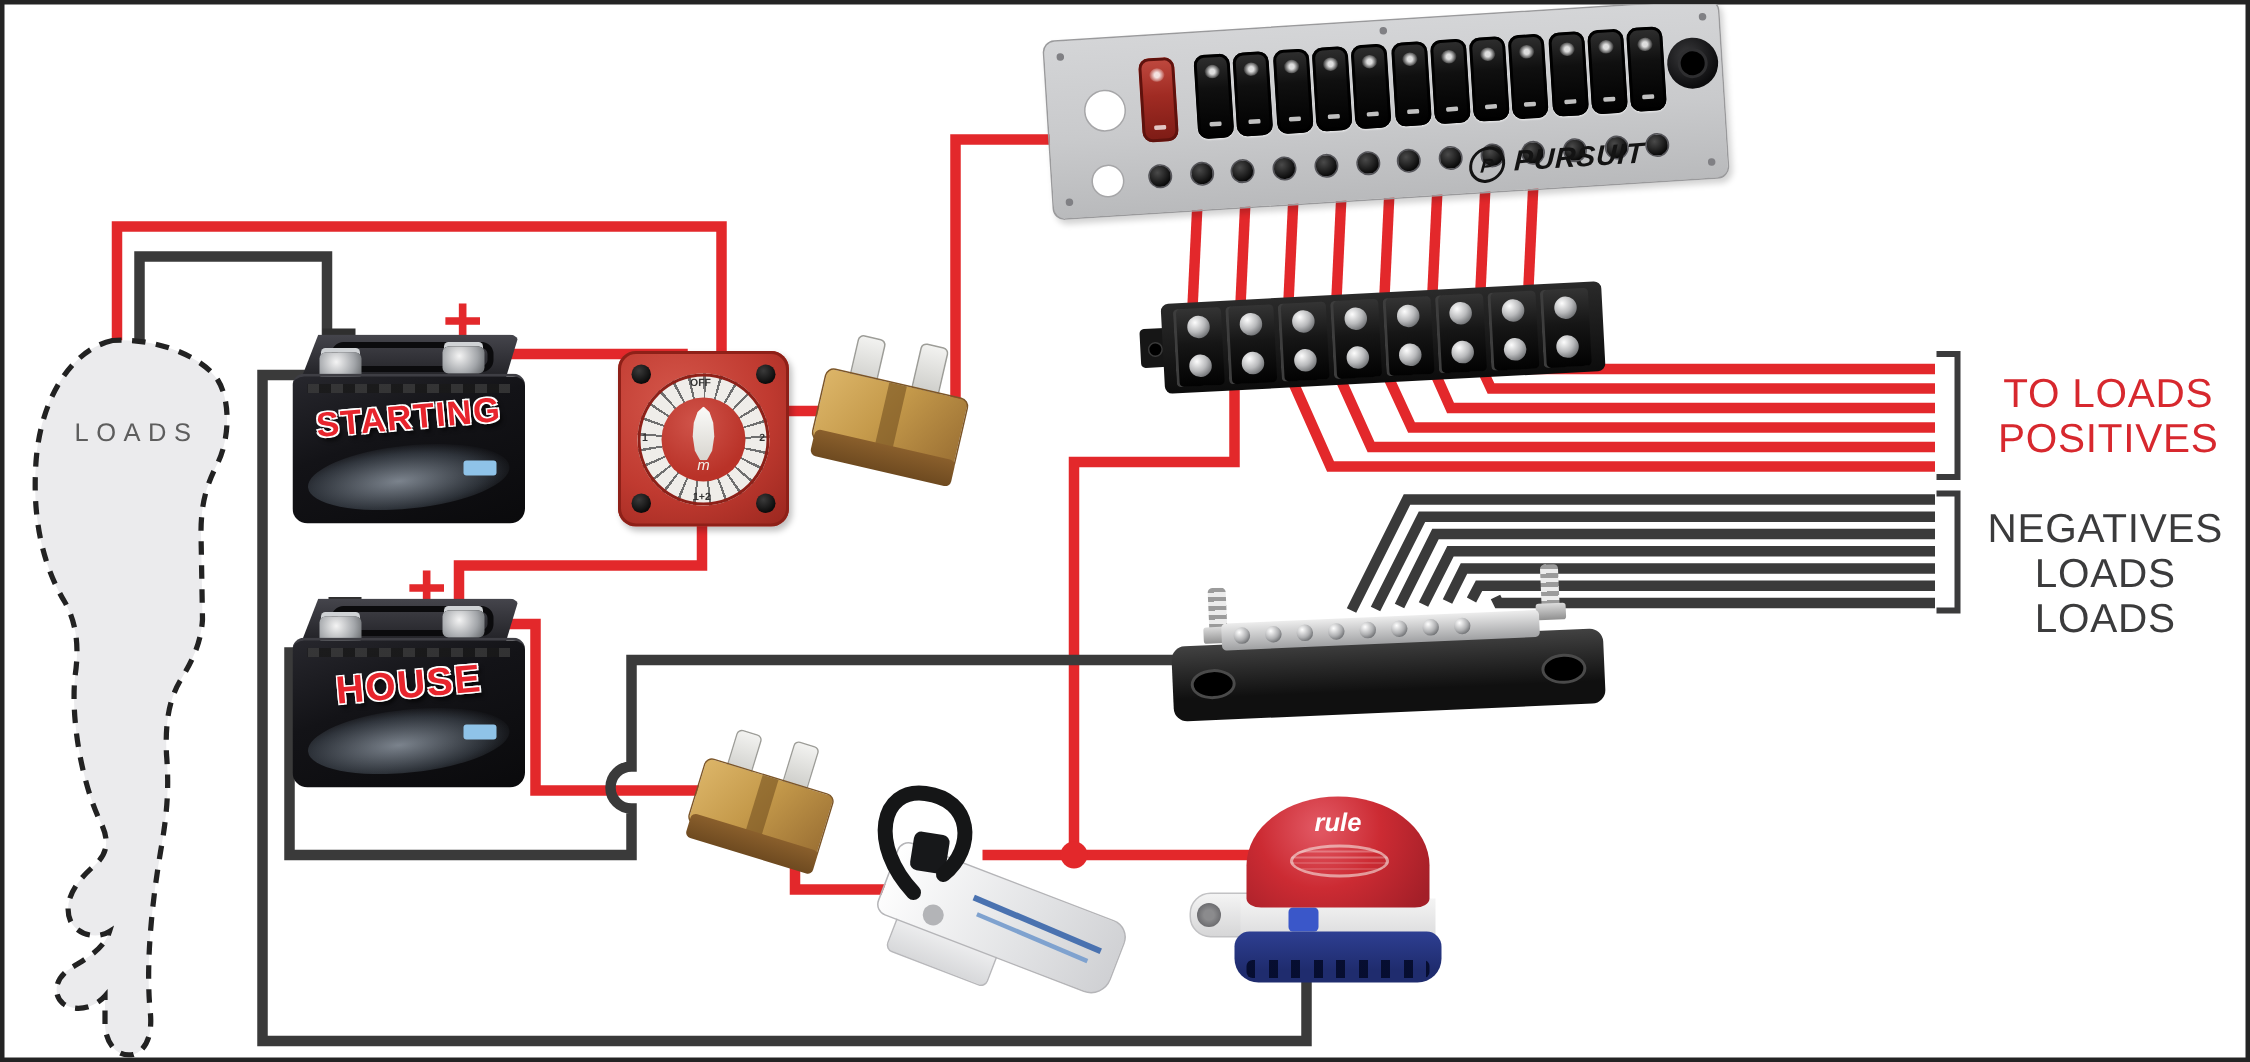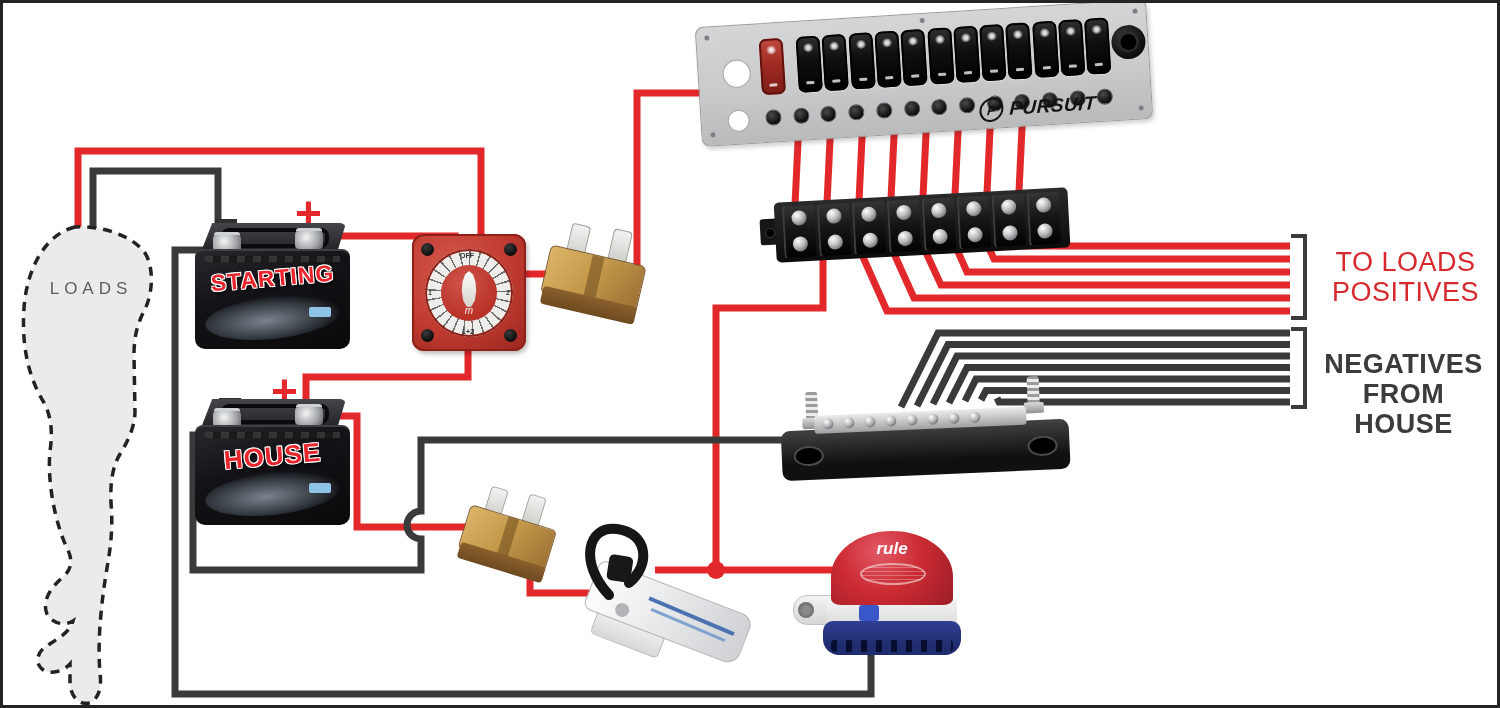--- a/index.html
+++ b/index.html
@@ -154,21 +154,21 @@
     background:radial-gradient(circle,#8b8b8d 30%,#56565a);}
   .pump-tab{left:856px;top:602px;width:20px;height:16px;background:#3a57c9;border-radius:3px;}
   .pump-base{left:820px;top:618px;width:138px;height:34px;border-radius:10px 10px 16px 16px;
     background:linear-gradient(var(--pump-blue,#2e3f92),#1f2c6e 75%);}
   .pump-base::after{content:"";position:absolute;left:8px;bottom:3px;width:122px;height:12px;
     background:repeating-linear-gradient(90deg,rgba(5,12,45,.95) 0 6px,transparent 6px 15px);border-radius:4px;}
 
   
   .bundle-label{width:185px;text-align:center;font-size:27px;line-height:30px;letter-spacing:.5px;}
   .bundle-label.pos{left:1310px;top:244px;color:var(--label-red,#d7282e);}
-  .bundle-label.neg{left:1308px;top:346px;color:var(--label-dark,#3b3b3c);font-weight:bold;}
+  .bundle-label.neg{left:1308px;top:334px;color:var(--label-dark,#3b3b3c);}
 </style>
 </head>
 <body>
 
 <div class="stage">
 
   <svg width="1500" height="708">
 
     <polyline class="wr" points="75,234 75,148 478,148 478,246"></polyline>
     <polyline class="wr" points="306,233 452,233 452,250"></polyline>
@@ -228,21 +228,21 @@
   <div class="abs minus-sign" style="left:212px;top:216px;"></div>
   <div class="abs plus-sign" style="left:268px;top:368px;">+</div>
   <div class="abs minus-sign" style="left:216px;top:395px;"></div>
 
   <div class="abs bundle-label pos">
     <div>TO LOADS</div>
     <div>POSITIVES</div>
   </div>
   <div class="abs bundle-label neg">
     <div>NEGATIVES</div>
-    <div>FROM HOUSE</div>
+    <div>LOADS LOADS</div>
   </div>
 
   <div class="abs battery" style="left:192px;top:220px;">
     <div class="bat-top"></div>
     <div class="bat-handle"></div>
     <div class="term term-neg"></div>
     <div class="term term-pos"></div>
     <div class="bat-body">
       <div class="bat-vents"></div>
       <div class="bat-sheen"></div>

